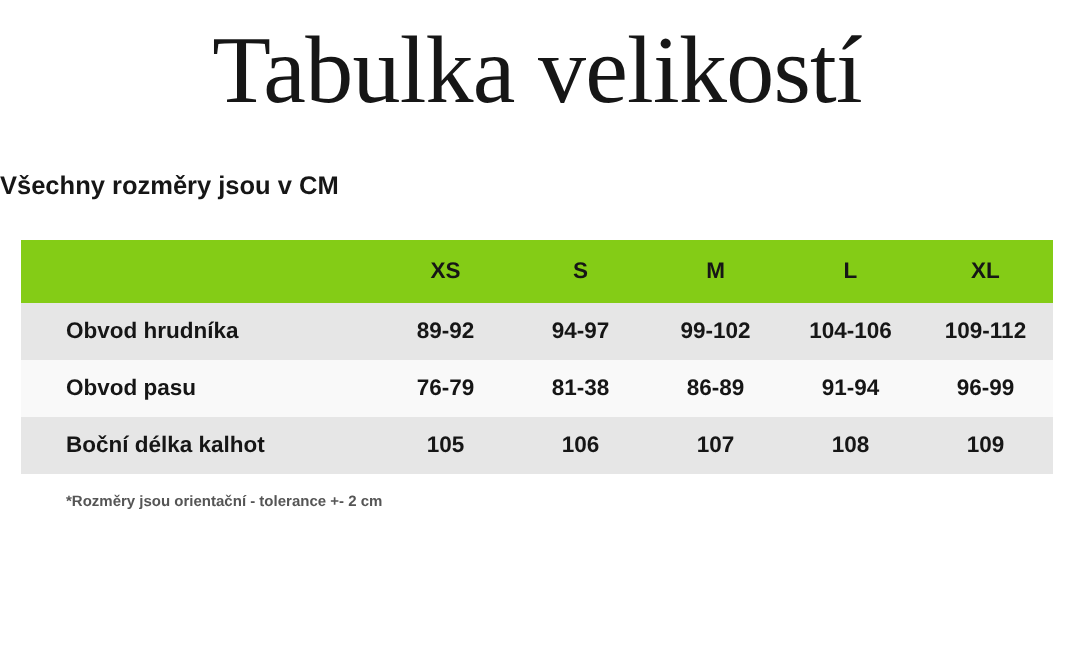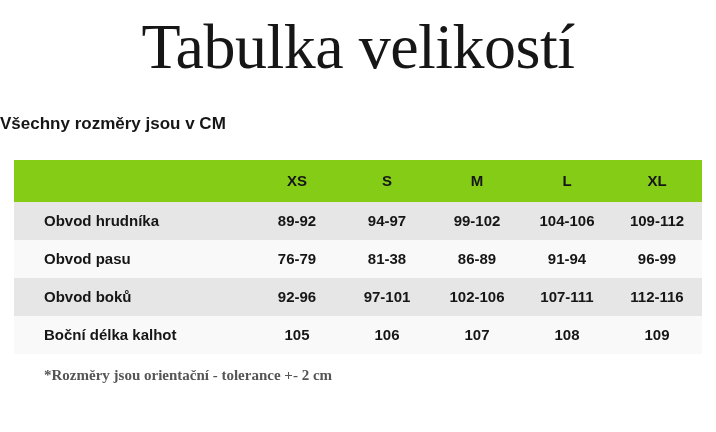--- a/index.html
+++ b/index.html
@@ -65,24 +65,23 @@
   }
   table.size-table tbody th {
     text-align: left;
     padding-left: 30px;
     font-weight: 700;
   }
   table.size-table tbody td { text-align: center; }
   .footnote {
     margin: 13px 14px 0 14px;
     padding-left: 30px;
-    font-size: 15px;
+    font-size: 10px;
     font-weight: 700;
     color: #555555;
-    font-family: Liberation Serif, serif;
   }
 </style>
 </head>
 <body>
 
 <div class="page">
 
   <h1 class="title">Tabulka velikostí</h1>
 
   <div class="subtitle">Všechny rozměry jsou v CM</div>
@@ -117,28 +116,20 @@
       </tr>
       <tr>
         <th>Obvod pasu</th>
         <td>76-79</td>
         <td>81-38</td>
         <td>86-89</td>
         <td>91-94</td>
         <td>96-99</td>
       </tr>
       <tr>
-        <th>Obvod boků</th>
-        <td>92-96</td>
-        <td>97-101</td>
-        <td>102-106</td>
-        <td>107-111</td>
-        <td>112-116</td>
-      </tr>
-      <tr>
         <th>Boční délka kalhot</th>
         <td>105</td>
         <td>106</td>
         <td>107</td>
         <td>108</td>
         <td>109</td>
       </tr>
     </tbody>
   </table>
 

